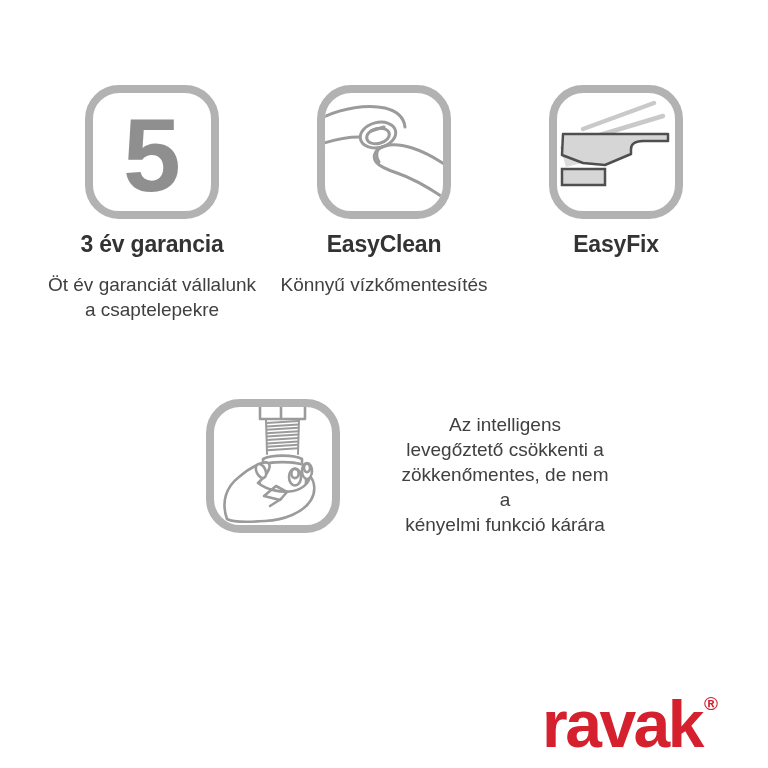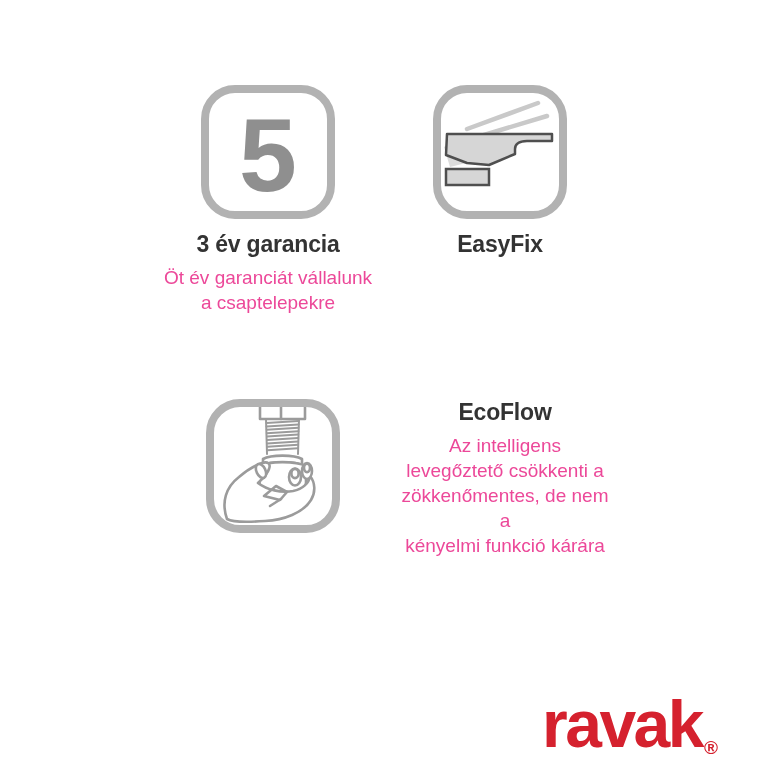--- a/index.html
+++ b/index.html
@@ -22,46 +22,63 @@
   .icon-frame svg{display:block;}
   .big-number{
     font-size:104px;line-height:1;font-weight:700;color:#8f8f8f;
     transform:translateY(3px);
   }
   .cell-title{
     font-size:23px;font-weight:700;color:#333333;line-height:1.2;
     letter-spacing:-0.2px;
   }
   .cell-sub{
-    margin-top:6px;font-size:19px;color:#ec4899;line-height:25px;
+    margin-top:13px;font-size:19px;color:#404040;line-height:25px;
     max-width:220px;white-space:pre-line;
   }
   .logo{
     position:absolute;top:691px;right:50px;line-height:1;
     font-weight:700;letter-spacing:-2.5px;font-size:66px;
-    color:#d5212e;display:flex;align-items:flex-end;
+    color:#d5212e;display:flex;align-items:flex-start;
   }
   .logo .reg{font-size:19px;letter-spacing:0;margin-top:3px;margin-left:2px;}
 </style>
 </head>
 <body>
 
 <div class="stage">
 
   <div class="row row1">
 
     <div class="cell">
       <div class="icon-frame">
         <span class="big-number">5</span>
       </div>
       <div class="cell-title">3 év garancia</div>
       <div class="cell-sub">Öt év garanciát vállalunk
 a csaptelepekre</div>
     </div>
 
+    <div class="cell">
+      <div class="icon-frame">
+        <svg width="118" height="118" viewBox="0 0 118 118">
+          <g fill="none" stroke="#9b9b9b" stroke-width="3" stroke-linecap="round" stroke-linejoin="round">
+            <path d="M -4 25 C 18 15 42 11 60 15 C 72 18 79 25 80 34"></path>
+            <path d="M -4 51 C 8 47 22 44 34 44"></path>
+            <ellipse cx="53" cy="42" rx="18" ry="12.5" transform="rotate(-14 53 42)"></ellipse>
+            <ellipse cx="53" cy="43" rx="11.5" ry="7.5" transform="rotate(-14 53 43)"></ellipse>
+            <path d="M 46 38 L 59 34"></path>
+            <path d="M 122 73 C 96 55 74 49 60 53 C 50 56 47 63 51 69 C 55 74 63 77 72 80 C 90 86 106 96 122 107"></path>
+            <path d="M 54 55 C 51 59 51 65 54 69"></path>
+          </g>
+        </svg>
+      </div>
+      <div class="cell-title">EasyClean</div>
+      <div class="cell-sub">Könnyű vízkőmentesítés</div>
+    </div>
 
     <div class="cell">
       <div class="icon-frame">
         <svg width="118" height="118" viewBox="0 0 118 118">
           <line x1="26" y1="36" x2="97" y2="10" stroke="#c9c9c9" stroke-width="4.5" stroke-linecap="round"></line>
           <line x1="33" y1="45" x2="106" y2="23" stroke="#c9c9c9" stroke-width="4.5" stroke-linecap="round"></line>
           <path d="M 3 54 L 15 46 L 25 70 L 9 74 Z" fill="#dcdcdc"></path>
           <path d="M 6 41 L 111 41 L 111 48 L 86 48 C 77 48 74 52 74 56 L 74 61 L 48 72 L 26 70 L 5 62 Z" fill="#d6d6d6" stroke="#4f4f4f" stroke-width="2.5" stroke-linejoin="round"></path>
           <rect x="5" y="76" width="43" height="16" fill="#d6d6d6" stroke="#4f4f4f" stroke-width="2.5"></rect>
         </svg>
@@ -102,21 +119,20 @@
             <g fill="none">
               <path d="M 50 89 L 62 79 L 73 85 L 66 93 Z"></path>
               <path d="M 56 99 L 67 92"></path>
             </g>
           </g>
         </svg>
       </div>
     </div>
 
     <div class="cell">
-      <div class="cell-title">EcoFlow</div>
       <div class="cell-sub">Az intelligens
 levegőztető csökkenti a
 zökkenőmentes, de nem a
 kényelmi funkció kárára</div>
     </div>
 
   </div>
 
   <div class="logo">
     <span>ravak</span>

